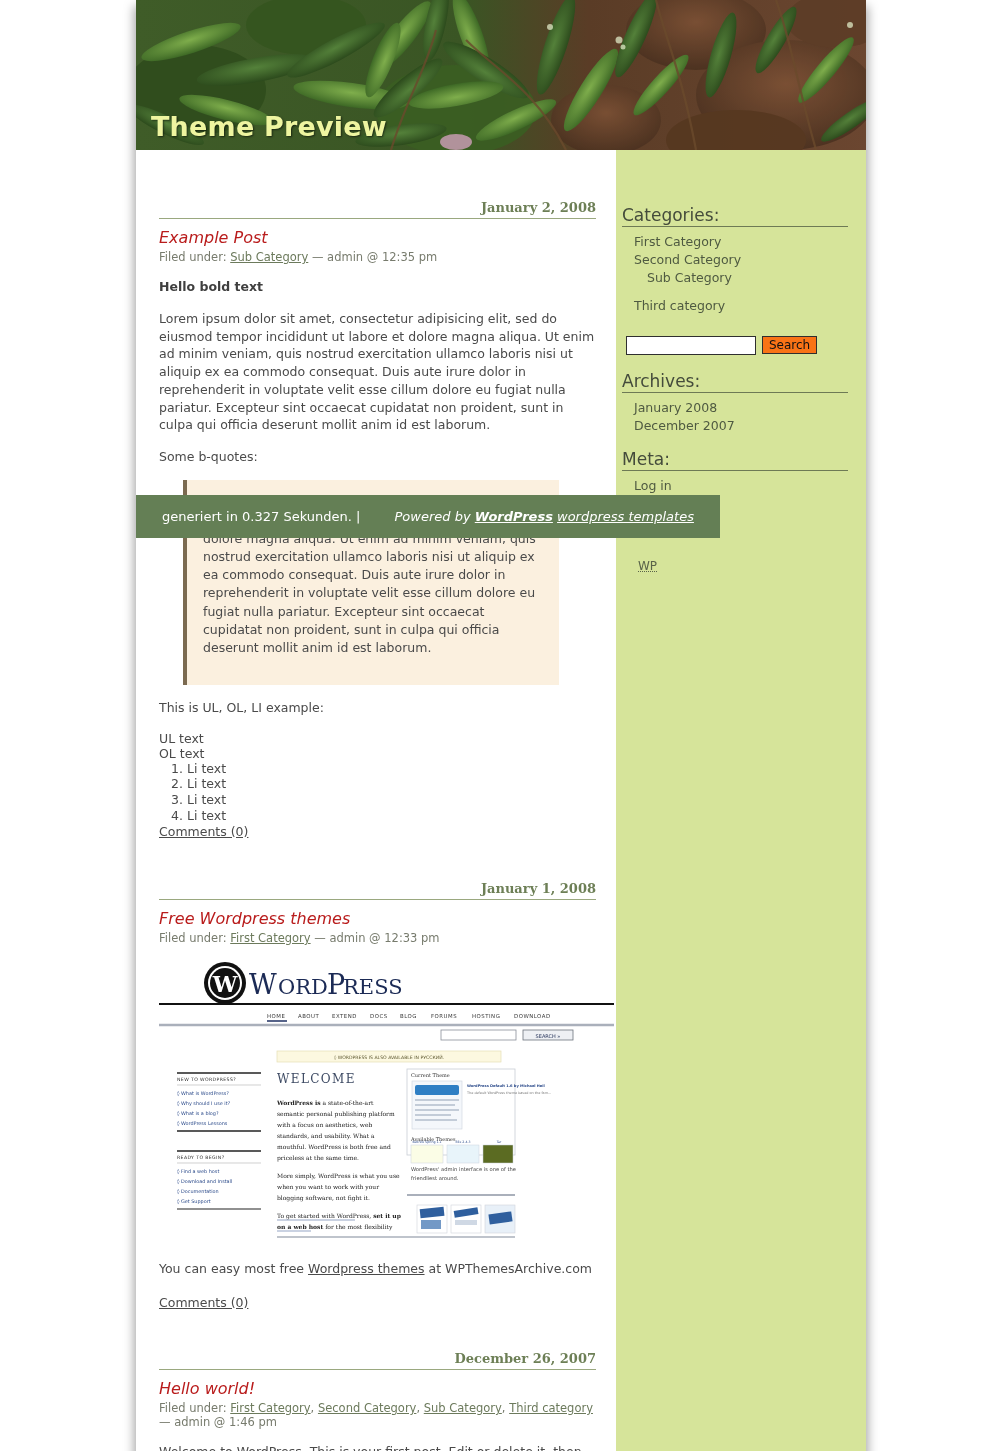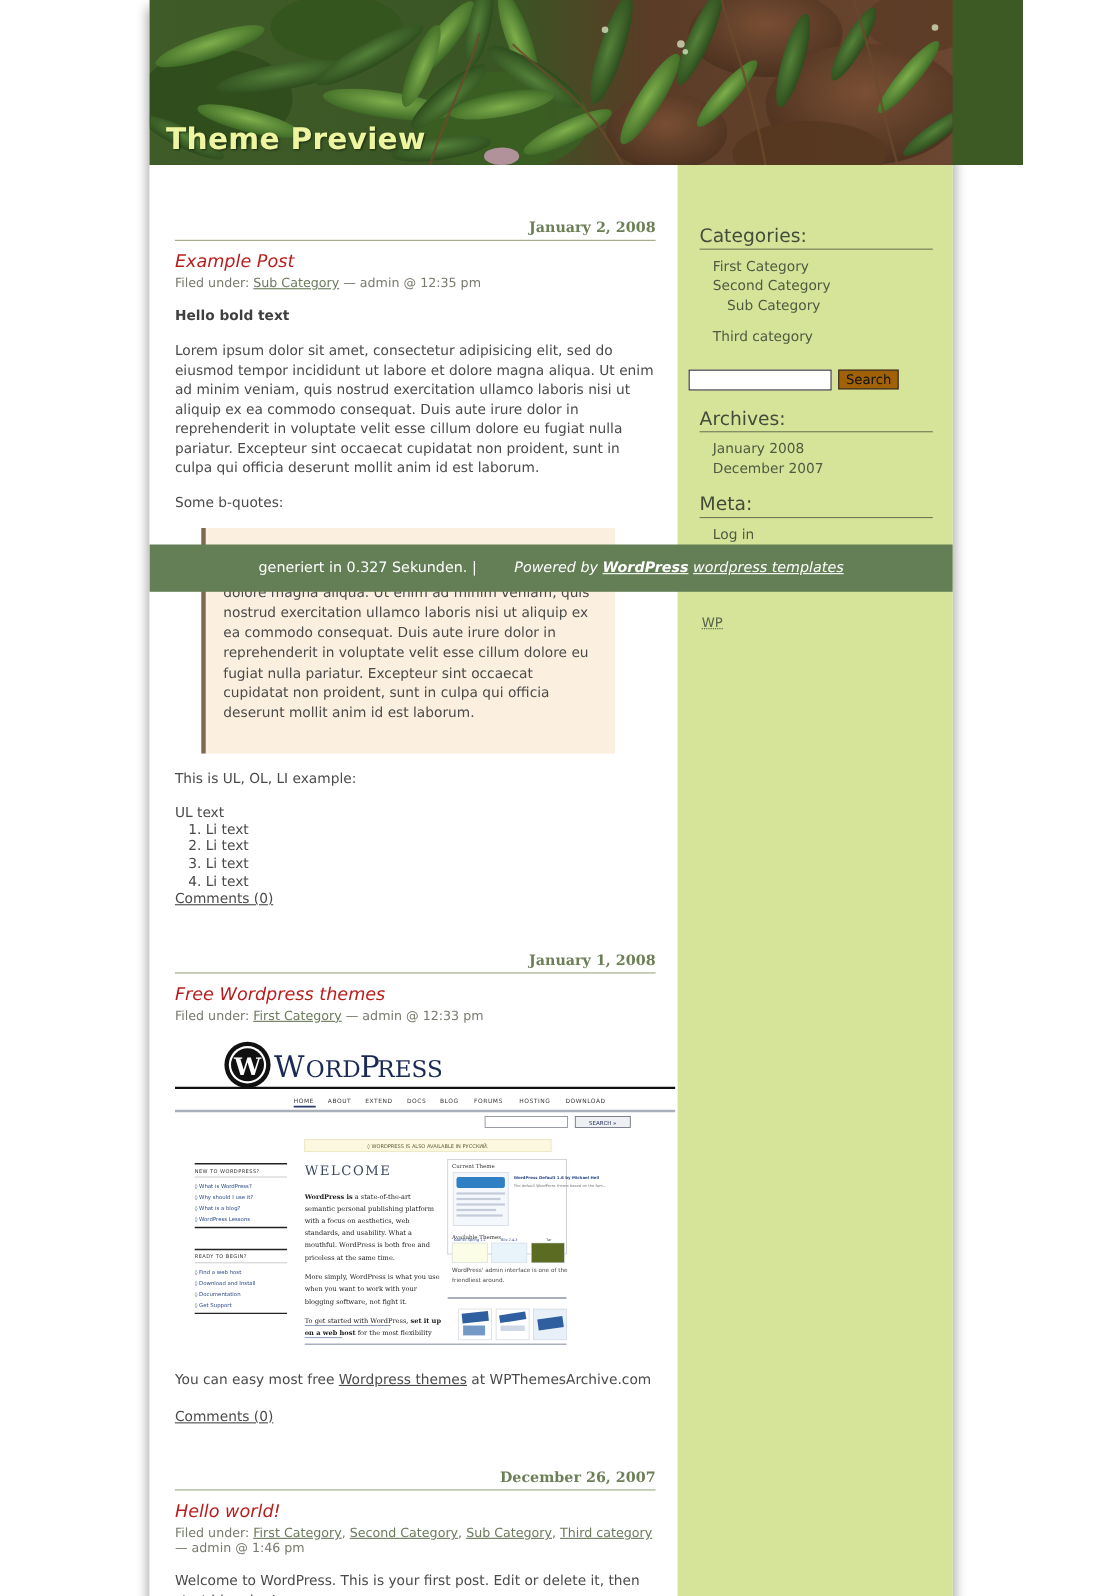--- a/index.html
+++ b/index.html
@@ -22,21 +22,21 @@
     top: 0;
     width: 730px;
     min-height: 1451px;
     background: #ffffff;
     box-shadow: -8px 0 10px -6px rgba(0,0,0,.35), 8px 0 10px -6px rgba(0,0,0,.35);
   }
 
   
   #header {
     position: relative;
-    width: 794px;
+    width: 730px;
     height: 150px;
     overflow: hidden;
     background: #3d5a24;
   }
   #header svg { display:block; width:730px; height:150px; }
   #blog-title {
     position: absolute;
     left: 15px;
     bottom: 8px;
     margin: 0;
@@ -110,21 +110,21 @@
   .comments-link {
     display: inline-block;
     font-size: 12.5px;
     color: #4a4a4a;
     text-decoration: underline;
     margin-top: 0;
   }
   .post-sep { height: 34px; }
 
   
-  .side-section { padding: 0 18px 0 20px; margin-bottom: 6px; }
+  .side-section { padding: 0 18px 0 6px; margin-bottom: 6px; }
   .side-title {
     font-size: 17px;
     font-weight: normal;
     color: #444b3b;
     margin: 0 0 3px 0;
     padding-bottom: 1px;
     border-bottom: 1px solid #6e7a55;
     font-family: "DejaVu Sans", sans-serif;
   }
   .side-list { list-style: none; margin: 0; padding: 3px 0 0 12px; }
@@ -139,39 +139,39 @@
     width: 122px; height: 17px;
     border: 1px solid #2f2f2f;
     background: #ffffff;
     font-family: "DejaVu Sans", sans-serif;
     font-size: 12px;
     padding: 0 3px;
     box-sizing: content-box;
   }
   .searchform button {
     border: 1px solid #2f2f2f;
-    background: #a16207;
+    background: #f97316;
     font-family: "DejaVu Sans", sans-serif;
     font-size: 12px;
     padding: 1px 6px;
     color: #111;
     cursor: pointer;
   }
   .wp-link-block { padding: 36px 0 0 22px; }
   .wp-link-block a {
     font-size: 12px; color: #5a6349;
     text-decoration: underline; text-decoration-style: dotted;
   }
 
   
   #footer-bar {
     position: absolute;
     left: 136px;
     top: 495px;
-    width: 730px;
+    width: 584px;
     height: 43px;
     background: #647f55;
     color: #ffffff;
     display: flex;
     align-items: center;
     justify-content: center;
     font-size: 13px;
     z-index: 40;
   }
   #footer-bar .ft { color: #ffffff; }
@@ -290,20 +290,21 @@
         <div class="post-body">
           <h3>Hello bold text</h3>
           <p>Lorem ipsum dolor sit amet, consectetur adipisicing elit, sed do eiusmod tempor incididunt ut labore et dolore magna aliqua. Ut enim ad minim veniam, quis nostrud exercitation ullamco laboris nisi ut aliquip ex ea commodo consequat. Duis aute irure dolor in reprehenderit in voluptate velit esse cillum dolore eu fugiat nulla pariatur. Excepteur sint occaecat cupidatat non proident, sunt in culpa qui officia deserunt mollit anim id est laborum.</p>
           <p>Some b-quotes:</p>
           <blockquote>
             <p>Lorem ipsum dolor sit amet, consectetur adipisicing elit, sed do eiusmod tempor incididunt ut labore et dolore magna aliqua. Ut enim ad minim veniam, quis nostrud exercitation ullamco laboris nisi ut aliquip ex ea commodo consequat. Duis aute irure dolor in reprehenderit in voluptate velit esse cillum dolore eu fugiat nulla pariatur. Excepteur sint occaecat cupidatat non proident, sunt in culpa qui officia deserunt mollit anim id est laborum.</p>
           </blockquote>
           <p>This is UL, OL, LI example:</p>
           <ul class="plainlist">
             <li>UL text</li>
+            <li>OL text</li>
           </ul>
           <ol class="numlist">
             <li>Li text</li>
             <li>Li text</li>
             <li>Li text</li>
             <li>Li text</li>
           </ol>
           <a class="comments-link" href="#">Comments (0)</a>
         </div>
       </div>

